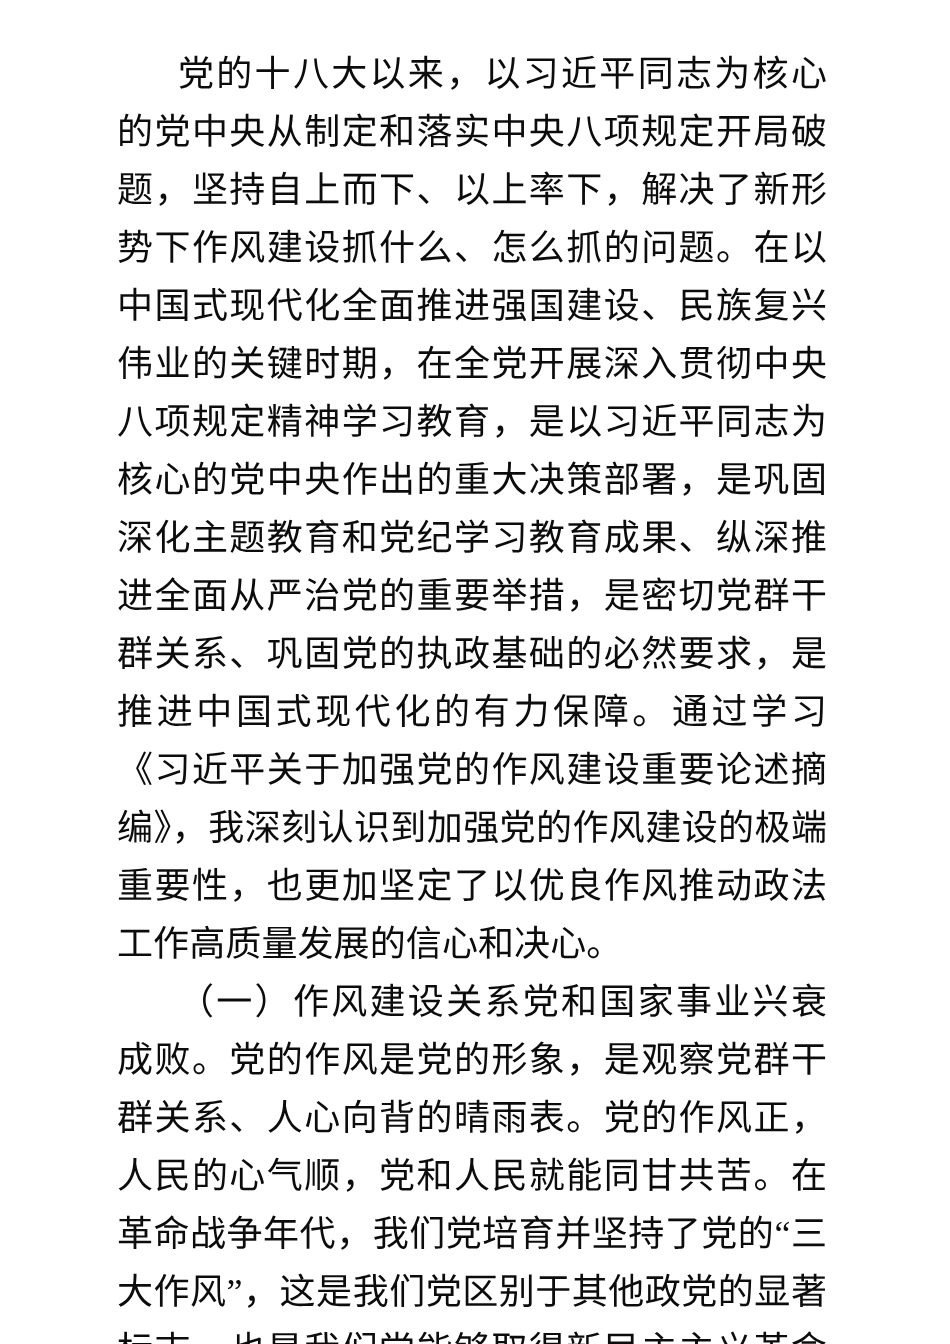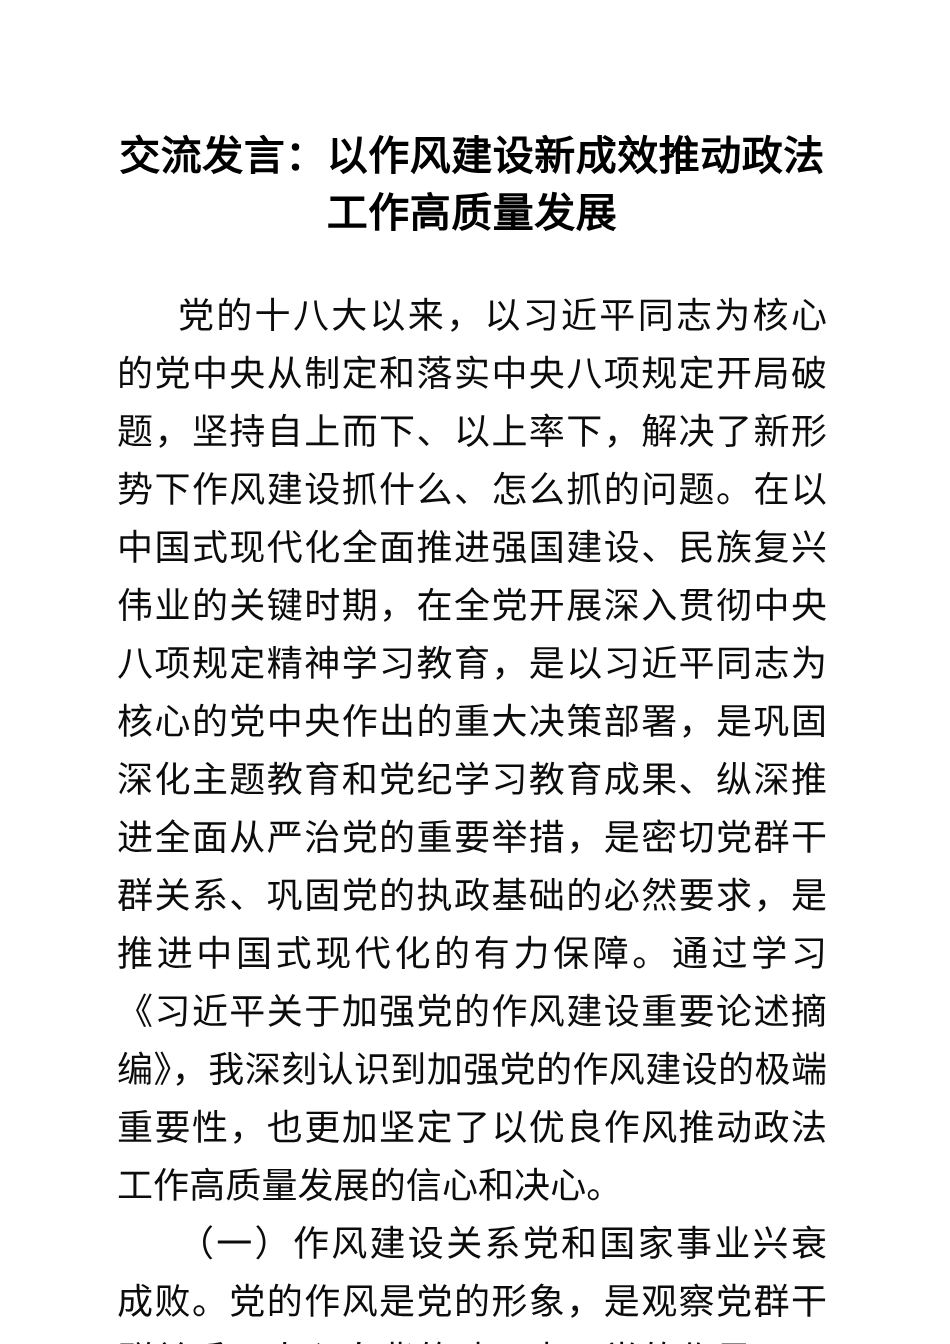--- a/index.html
+++ b/index.html
@@ -76,21 +76,20 @@
     overflow: hidden;
   }
 </style>
 </head>
 <body>
 
 <div class="page">
 
   <div class="doc-body">
 
-    <h1 class="doc-title">交流发言：以作风建设新成效推动政法工作高质量发展</h1>
 
     <p class="para first">党的十八大以来，以习近平同志为核心的党中央从制定和落实中央八项规定开局破题，坚持自上而下、以上率下，解决了新形势下作风建设抓什么、怎么抓的问题。在以中国式现代化全面推进强国建设、民族复兴伟业的关键时期，在全党开展深入贯彻中央八项规定精神学习教育，是以习近平同志为核心的党中央作出的重大决策部署，是巩固深化主题教育和党纪学习教育成果、纵深推进全面从严治党的重要举措，是密切党群干群关系、巩固党的执政基础的必然要求，是推进中国式现代化的有力保障。通过学习《习近平关于加强党的作风建设重要论述摘编》，我深刻认识到加强党的作风建设的极端重要性，也更加坚定了以优良作风推动政法工作高质量发展的信心和决心。</p>
 
 
     <p class="para clipped">（一）作风建设关系党和国家事业兴衰成败。党的作风是党的形象，是观察党群干群关系、人心向背的晴雨表。党的作风正，人民的心气顺，党和人民就能同甘共苦。在革命战争年代，我们党培育并坚持了党的“三大作风”，这是我们党区别于其他政党的显著标志，也是我们党能够取得新民主主义革命胜利、带领人民建立新中国的重要原因。党执政后，面临的环境和队伍发生了变化，作风问题也更加复杂多样。习近平总书</p>
 
   </div>
 
 </div>
 

